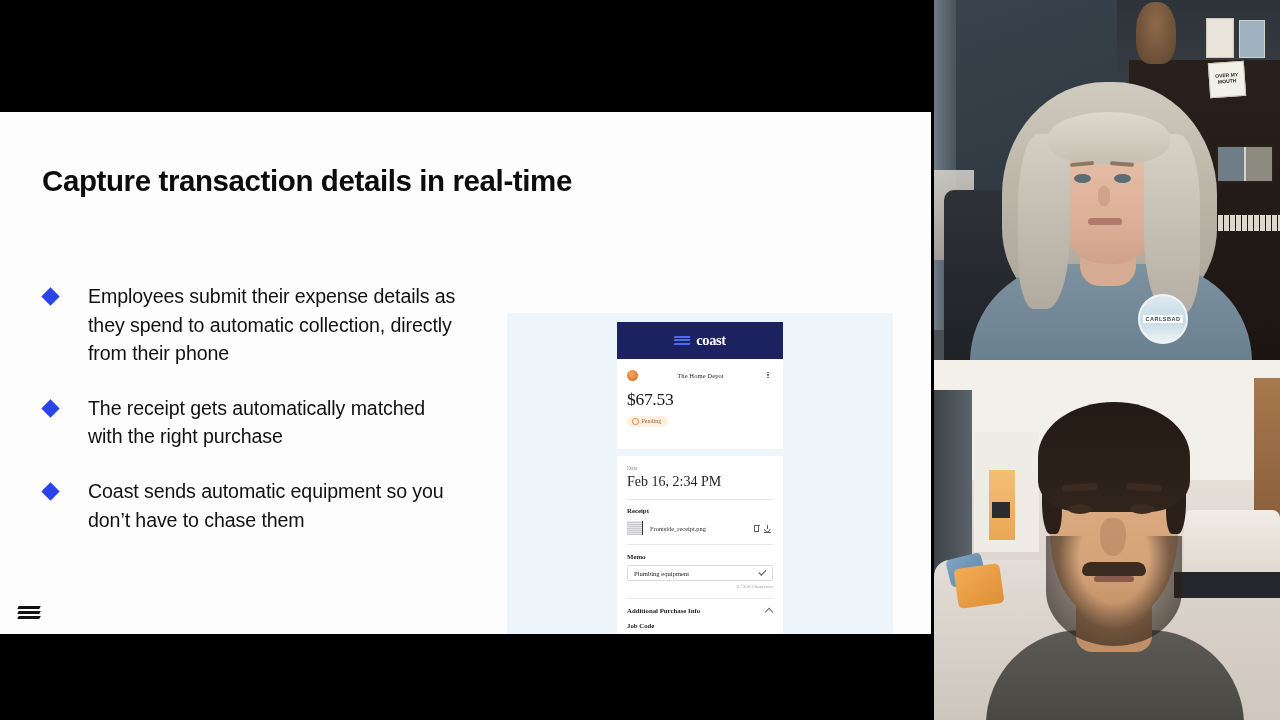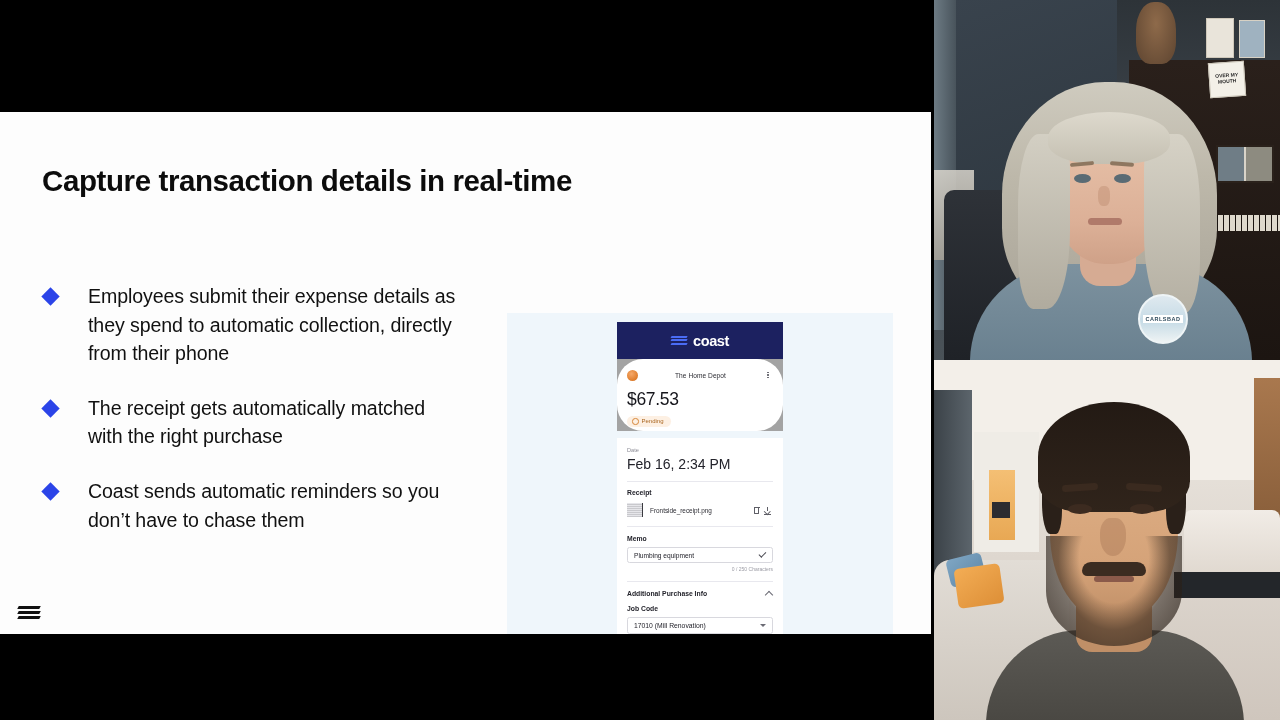--- a/index.html
+++ b/index.html
@@ -46,37 +46,38 @@
   .slide-logo .b2 { top: 7px; }
   .slide-logo .b3 { top: 12px; }
 
   
   .shot-panel {
     position: absolute; left: 507px; top: 201px; width: 386px; height: 389px;
     background: #eff6fb;
   }
   .phone-card {
     position: absolute; left: 110px; top: 9px; width: 166px; height: 372px;
-    background: #a3a3a3;
+    background: #ec4899;
+    font-family: Liberation Serif, serif;
   }
   .coast-header {
     height: 37px; background: #1c2160;
     display: flex; align-items: center; justify-content: center; gap: 5px;
   }
   .coast-mark { position: relative; width: 17px; height: 12px; }
   .coast-mark .cb {
     position: absolute; left: 0; width: 16px; height: 2.3px;
     background: #4a6cf5; transform: skewX(-28deg);
   }
   .coast-mark .cb1 { top: 1px; }
   .coast-mark .cb2 { top: 4.8px; }
   .coast-mark .cb3 { top: 8.6px; }
   .coast-word { color: #fff; font-size: 14.5px; font-weight: bold; letter-spacing: -0.4px; }
 
-  .card-summary { padding: 9px 10px 2px 10px; background:#fff;border-radius:26px; }
+  .card-summary { padding: 9px 10px 20px 10px; background:#fff; }
   .merch-row { display: flex; align-items: center; height: 14px; }
   .merch-icon {
     width: 11px; height: 11px; border-radius: 50%;
     background: radial-gradient(circle at 40% 35%, #f6a96a 0%, #e08030 65%, #c86b22 100%);
     flex: 0 0 11px;
   }
   .merch-name {
     flex: 1; text-align: center; font-size: 6.6px; color: #2c2c33;
     letter-spacing: 0.05px;
   }
@@ -273,21 +274,21 @@
         <div class="bullet-row">
           <span class="diamond"></span>
           <span class="bullet-text">Employees submit their expense details as they spend to automatic collection, directly from their phone</span>
         </div>
         <div class="bullet-row">
           <span class="diamond"></span>
           <span class="bullet-text">The receipt gets automatically matched with the right purchase</span>
         </div>
         <div class="bullet-row">
           <span class="diamond"></span>
-          <span class="bullet-text">Coast sends automatic reminders so you don’t have to chase them</span>
+          <span class="bullet-text">Coast sends automatic equipment so you don’t have to chase them</span>
         </div>
       </div>
 
       <div class="shot-panel">
         <div class="phone-card">
 
           <div class="coast-header">
             <span class="coast-mark">
               <i class="cb cb1"></i>
                 <i class="cb cb2"></i>

